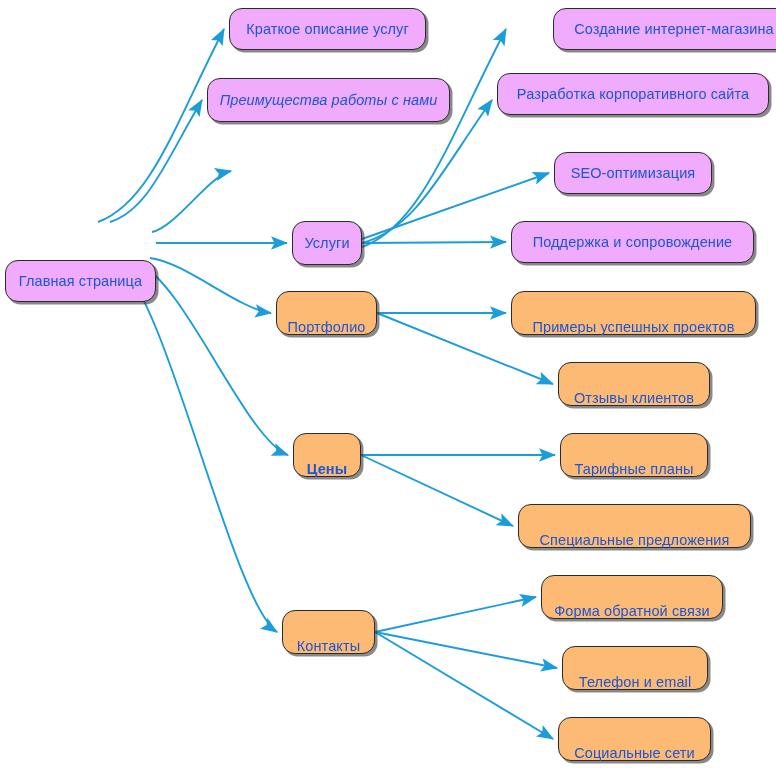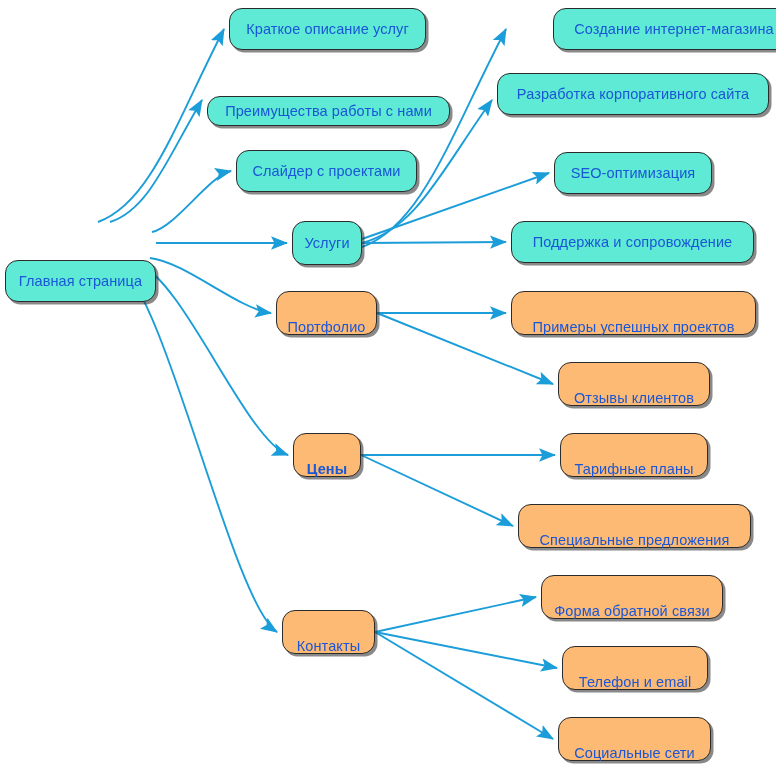--- a/index.html
+++ b/index.html
@@ -46,21 +46,21 @@
     white-space: nowrap;
     user-select: none;
   }
   .node .node-label {
     font-size: 14.5px;
     line-height: 1;
     letter-spacing: 0.1px;
     color: #1a56d6;
     text-align: center;
   }
-  .fill-mint { background: #5eead4; }
+  .fill-mint { background: #f0abfc; }
   .fill-cyan { background: #fdba74; align-items: flex-end; }
 </style>
 </head>
 <body>
 
 <div id="diagram-root">
 
   <svg id="edge-layer" viewBox="0 0 776 768" width="776" height="768" xmlns="http://www.w3.org/2000/svg">
     <defs>
       <marker id="arrowhead" markerWidth="9" markerHeight="7" refX="8.4" refY="3.5" orient="auto" markerUnits="strokeWidth">
@@ -89,25 +89,22 @@
       </g>
   </svg>
 
   <div id="node-layer">
       <div class="node fill-mint" style="left: 5px; top: 222px; width: 151px; height: 42px; margin-top: 38px;">
         <span class="node-label">Главная страница</span>
       </div>
       <div class="node fill-mint" style="left: 229px; top: 8px; width: 197px; height: 42px;">
         <span class="node-label">Краткое описание услуг</span>
       </div>
-      <div class="node fill-mint" style="left: 207px; top: 96px; width: 243px; height: 30px;">
+      <div class="node fill-mint" style="left: 207px; top: 78px; width: 243px; height: 44px; font-style: italic;">
         <span class="node-label">Преимущества работы с нами</span>
-      </div>
-      <div class="node fill-mint" style="left: 236px; top: 150px; width: 181px; height: 42px;">
-        <span class="node-label">Слайдер с проектами</span>
       </div>
       <div class="node fill-mint" style="left: 292px; top: 221px; width: 70px; height: 44px;">
         <span class="node-label">Услуги</span>
       </div>
       <div class="node fill-mint" style="left: 511px; top: 8px; width: 242px; height: 42px; margin-left: 42px;">
         <span class="node-label">Создание интернет-магазина</span>
       </div>
       <div class="node fill-mint" style="left: 497px; top: 73px; width: 272px; height: 42px;">
         <span class="node-label">Разработка корпоративного сайта</span>
       </div>

